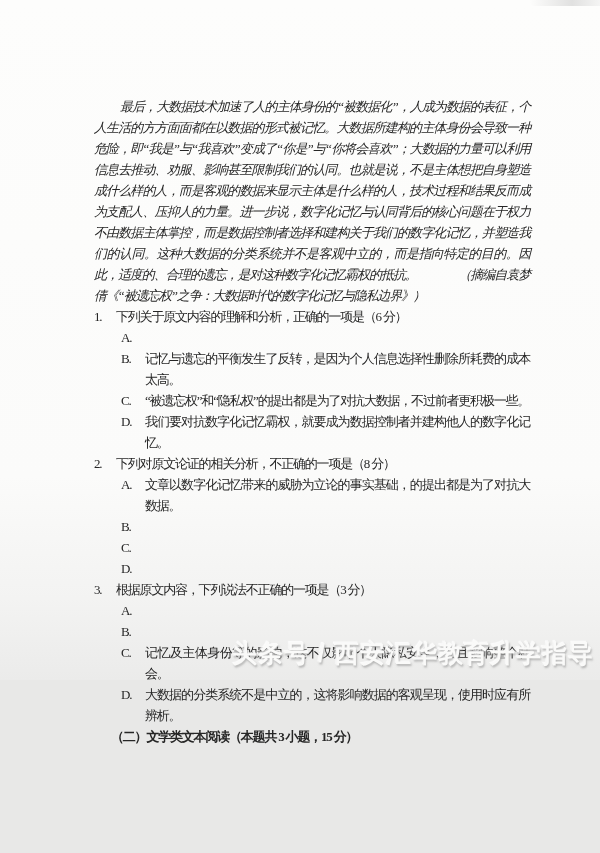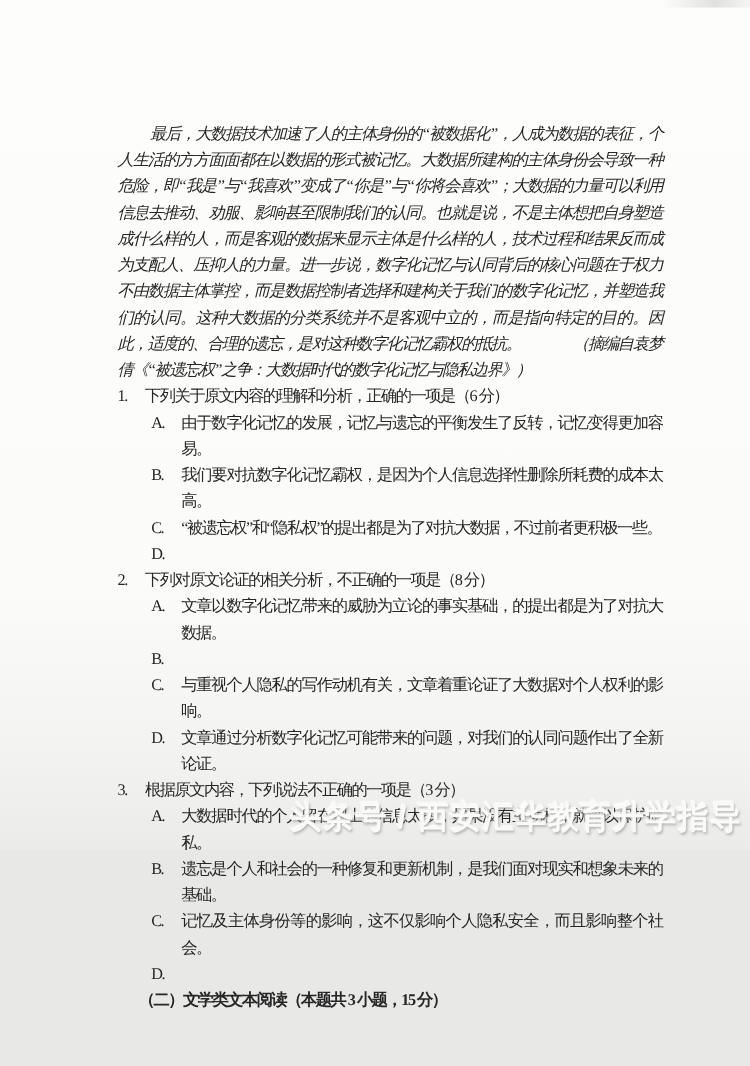--- a/index.html
+++ b/index.html
@@ -61,76 +61,73 @@
 
     <p class="para kai"><span>最后，大数据技术加速了人的主体身份的“被数据化”，人成为数据的表征，个人生活的方方面面都在以数据的形式被记忆。大数据所建构的主体身份会导致一种危险，即“我是”与“我喜欢”变成了“你是”与“你将会喜欢”；大数据的力量可以利用信息去推动、劝服、影响甚至限制我们的认同。也就是说，不是主体想把自身塑造成什么样的人，而是客观的数据来显示主体是什么样的人，技术过程和结果反而成为支配人、压抑人的力量。进一步说，数字化记忆与认同背后的核心问题在于权力不由数据主体掌控，而是数据控制者选择和建构关于我们的数字化记忆，并塑造我们的认同。这种大数据的分类系统并不是客观中立的，而是指向特定的目的。因此，适度的、合理的遗忘，是对这种数字化记忆霸权的抵抗。</span><span class="attr">（摘编自袁梦倩《“被遗忘权”之争：大数据时代的数字化记忆与隐私边界》）</span></p>
 
     <div class="question">
       <div class="stem">
         <span class="qnum">1.</span>
         <span class="stem-text">下列关于原文内容的理解和分析，正确的一项是（6 分）</span>
       </div>
       <div class="option">
         <span class="olabel">A.</span>
-        <span class="otext">由于数字化记忆的发展，记忆与遗忘的平衡发生了反转，记忆变得更加容易。</span>
       </div>
       <div class="option">
         <span class="olabel">B.</span>
-        <span class="otext">我们要对抗数字化记忆霸权，是因为个人信息选择性删除所耗费的成本太高。</span>
+        <span class="otext">记忆与遗忘的平衡发生了反转，是因为个人信息选择性删除所耗费的成本太高。</span>
       </div>
       <div class="option">
         <span class="olabel">C.</span>
         <span class="otext">“被遗忘权”和“隐私权”的提出都是为了对抗大数据，不过前者更积极一些。</span>
       </div>
       <div class="option">
         <span class="olabel">D.</span>
+        <span class="otext">我们要对抗数字化记忆霸权，就要成为数据控制者并建构他人的数字化记忆。</span>
       </div>
     </div>
 
     <div class="question">
       <div class="stem">
         <span class="qnum">2.</span>
         <span class="stem-text">下列对原文论证的相关分析，不正确的一项是（8 分）</span>
       </div>
       <div class="option">
         <span class="olabel">A.</span>
         <span class="otext">文章以数字化记忆带来的威胁为立论的事实基础，的提出都是为了对抗大数据。</span>
       </div>
       <div class="option">
         <span class="olabel">B.</span>
       </div>
       <div class="option">
         <span class="olabel">C.</span>
-        <span class="otext">与重视个人隐私的写作动机有关，文章着重论证了大数据对个人权利的影响。</span>
       </div>
       <div class="option">
         <span class="olabel">D.</span>
-        <span class="otext">文章通过分析数字化记忆可能带来的问题，对我们的认同问题作出了全新论证。</span>
       </div>
     </div>
 
     <div class="question">
       <div class="stem">
         <span class="qnum">3.</span>
         <span class="stem-text">根据原文内容，下列说法不正确的一项是（3 分）</span>
       </div>
       <div class="option">
         <span class="olabel">A.</span>
-        <span class="otext">大数据时代的个人留在网上的信息太多，如果没有主动权，就难以保护隐私。</span>
       </div>
       <div class="option">
         <span class="olabel">B.</span>
-        <span class="otext">遗忘是个人和社会的一种修复和更新机制，是我们面对现实和想象未来的基础。</span>
       </div>
       <div class="option">
         <span class="olabel">C.</span>
         <span class="otext">记忆及主体身份等的影响，这不仅影响个人隐私安全，而且影响整个社会。</span>
       </div>
       <div class="option">
         <span class="olabel">D.</span>
+        <span class="otext">大数据的分类系统不是中立的，这将影响数据的客观呈现，使用时应有所辨析。</span>
       </div>
     </div>
 
     <div class="section-header">（二）文学类文本阅读（本题共 3 小题，15 分）</div>
 
   </div>
 
   <div class="watermark">头条号 / 西安汇华教育升学指导</div>
 </div>
 

